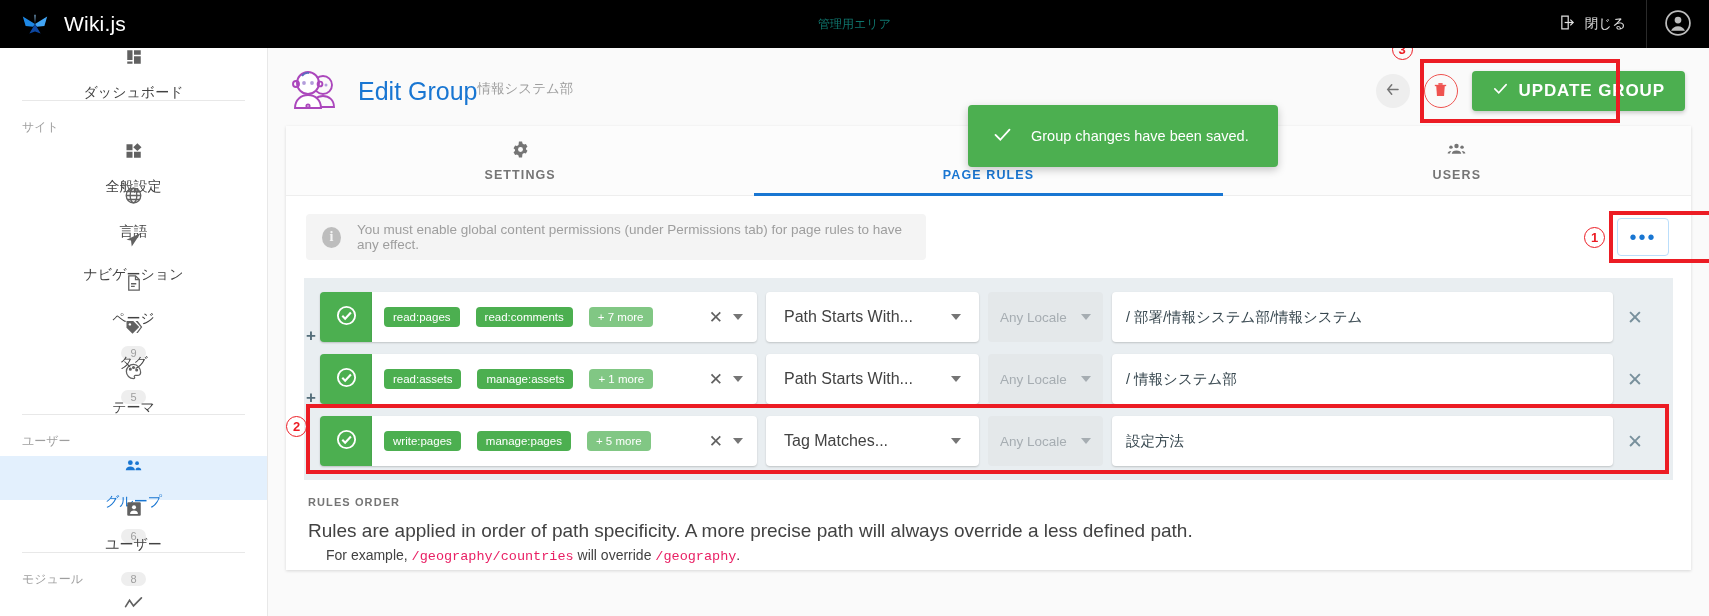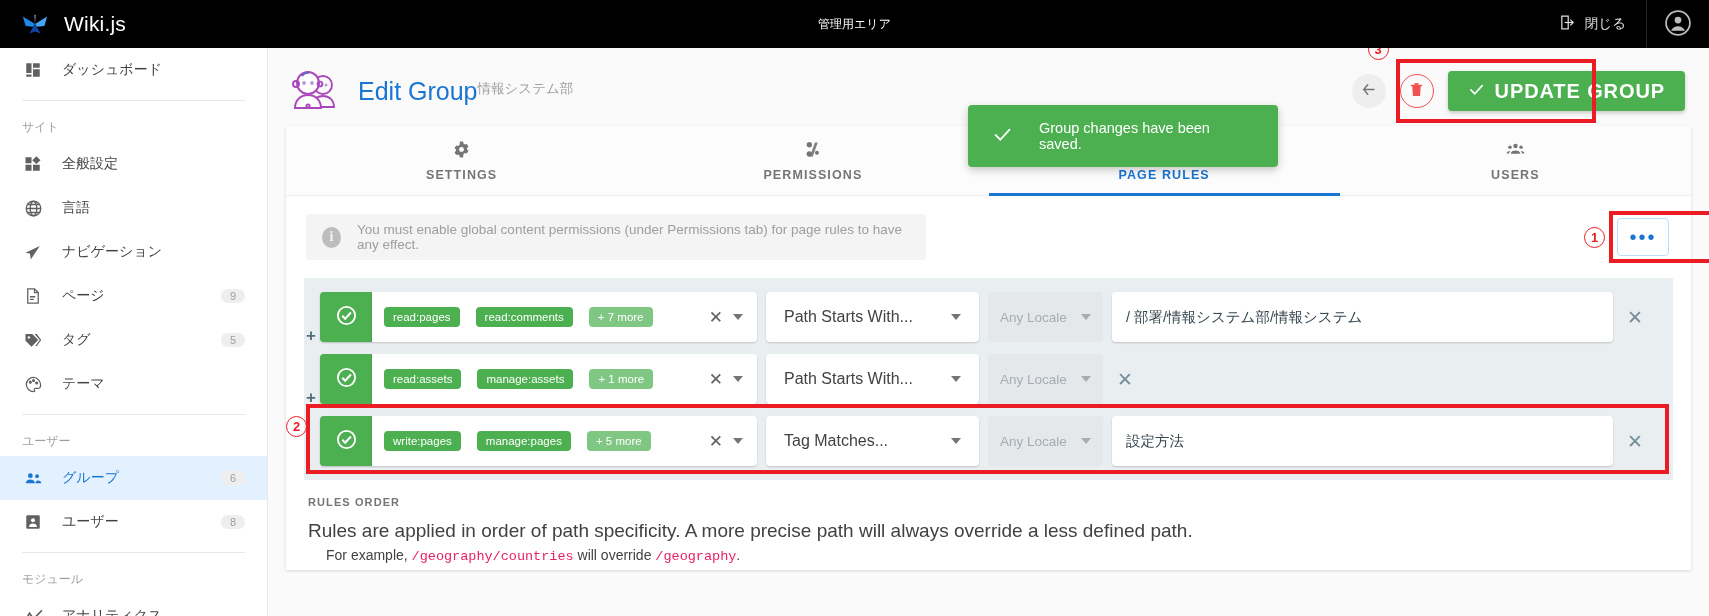--- a/index.html
+++ b/index.html
@@ -17,38 +17,38 @@
   
   .topbar {
     height: 48px; background: #000; color:#fff;
     display:flex; align-items:center; position:relative;
   }
   .brand { display:flex; align-items:center; gap:14px; padding-left:20px; width:268px; }
   .brand-logo { width:30px; height:30px; }
   .brand-name { font-size:21px; font-weight:400; letter-spacing:.2px; color:#fff; }
   .topbar-center {
     position:absolute; left:0; right:0; text-align:center;
-    font-size:12px; color:#ffffff; pointer-events:none;
+    font-size:12px; color:#0f766e; pointer-events:none;
   }
   .topbar-right { margin-left:auto; display:flex; align-items:center; height:100%; }
   .close-btn {
     display:flex; align-items:center; gap:9px; padding:0 20px;
     font-size:13.5px; color:#e0e0e0; height:100%;
     border-right:1px solid #2a2a2a; cursor:pointer;
   }
   .avatar-btn { padding:0 18px; display:flex; align-items:center; cursor:pointer; }
 
   
   .sidebar {
     position:absolute; top:48px; left:0; width:268px; bottom:0;
     background:#fff; border-right:1px solid #e8e8e8; overflow:hidden;
   }
   .nav-item {
-    display:flex; align-items:center; height:44px; padding:0 22px; gap:18px;
-    cursor:pointer; font-size:14px; color:#424242;
+    display:flex; align-items:center; height:44px; padding:0 35px; gap:18px;
+    cursor:pointer; font-size:14px; color:#424242;flex-direction:column;
   }
   .nav-item .ico { width:22px; display:flex; justify-content:center; color:#616161; }
   .nav-item.active { background:#e3f0fd; color:#1976d2; }
   .nav-item.active .ico { color:#1976d2; }
   .nav-label { flex:1; white-space:nowrap; }
   .nav-badge {
     background:#eeeeee; color:#9e9e9e; border-radius:10px;
     font-size:11px; padding:1px 9px; min-width:24px; text-align:center;
   }
   .nav-sep { height:1px; background:#e8e8e8; margin:8px 22px; }
@@ -68,38 +68,38 @@
     width:34px;height:34px;border-radius:50%;background:#eeeeee;
     display:flex;align-items:center;justify-content:center;cursor:pointer;color:#757575;
   }
   .del-btn {
     width:34px;height:34px;border-radius:50%;border:1.6px solid #ef5350;
     display:flex;align-items:center;justify-content:center;cursor:pointer;color:#ef5350;
   }
   .update-btn {
     background:#4caf50;color:#fff;border:none;border-radius:4px;
     height:40px;padding:0 20px;display:flex;align-items:center;gap:10px;
-    font-size:20px;font-weight:700;letter-spacing:.9px;cursor:pointer;
+    font-size:17px;font-weight:700;letter-spacing:.9px;cursor:pointer;
     box-shadow:0 2px 4px rgba(0,0,0,.2);
   }
 
   
   .anno-box { position:absolute; border:4px solid #ec1c24; pointer-events:none; }
   .anno-num {
     position:absolute; width:21px;height:21px;border-radius:50%;
     border:1.8px solid #ec1c24; color:#ec1c24; font-size:13px; font-weight:700;
     display:flex;align-items:center;justify-content:center; background:transparent;
     pointer-events:none; line-height:1;
   }
 
   
   .snackbar {
     position:absolute; left:700px; top:57px; width:310px; height:62px;
     background:#4caf50; color:#fff; border-radius:4px;
-    display:flex; align-items:center; gap:26px; padding:0 24px;
+    display:flex; align-items:center; gap:18px; padding:0 24px;
     box-shadow:0 3px 8px rgba(0,0,0,.22); font-size:14.5px; z-index:40;
   }
 
   
   .card { margin:0 18px; background:#fff; box-shadow:0 1px 3px rgba(0,0,0,.14); }
 
   .tabs { display:flex; height:70px; border-bottom:1px solid #eeeeee; background:#fcfcfc; }
   .tab {
     flex:1; display:flex; flex-direction:column; align-items:center; justify-content:center;
     gap:6px; cursor:pointer; color:#757575; font-size:12.5px; font-weight:700;
@@ -414,31 +414,20 @@
     <div class="tabs">
       <div class="tab">
         <span>
           <svg viewBox="0 0 24 24" width="19" height="19" fill="#757575">
             <path d="M10 2h4l.5 2.4 2 1.2L18.8 5l2 3.4-1.8 1.6v2l1.8 1.6-2 3.4-2.3-.6-2 1.2L14 22h-4l-.5-2.4-2-1.2-2.3.6-2-3.4L5 14v-2L3.2 10.4l2-3.4L7.5 7.6l2-1.2z"></path>
             <circle cx="12" cy="12" r="3.1" fill="#fcfcfc"></circle>
           </svg>
         </span>
         <span>SETTINGS</span>
       </div>
-      <div class="tab">
-        <span>
-          <svg viewBox="0 0 24 24" width="19" height="19" fill="#757575">
-            <circle cx="8" cy="6" r="3.4"></circle>
-              <circle cx="8" cy="17.6" r="3.4"></circle>
-            <path d="M15 3.2 L18.6 3.2 L12.4 20.8 L8.8 20.8 Z" opacity=".92"></path>
-            <circle cx="17.6" cy="16.2" r="2.5"></circle>
-          </svg>
-        </span>
-        <span>PERMISSIONS</span>
-      </div>
       <div class="tab active">
         <span>
           <svg viewBox="0 0 24 24" width="19" height="19" fill="#1976d2">
             <path d="M6 2.5h8l5 5v14H6z"></path>
               <path d="M14 2.5v5h5" fill="#90caf9"></path>
             <rect x="9.6" y="13" width="5.4" height="4.4" rx=".7" fill="#fff"></rect>
             <path d="M10.9 13v-1.4a1.4 1.4 0 0 1 2.8 0V13" fill="none" stroke="#fff" stroke-width="1.2"></path>
           </svg>
         </span>
         <span>PAGE RULES</span>
@@ -529,20 +518,23 @@
           </span>
         </div>
         <div class="match-box">
           <span>Path Starts With...</span>
           <span class="caret box-caret"></span>
         </div>
         <div class="locale-box">
           <span>Any Locale</span>
           <span class="caret box-caret" style="border-top-color:#a6adb2;"></span>
         </div>
+        <div class="path-box">
+          <span>/ 情報システム部</span>
+        </div>
         <div class="row-x">✕</div>
         <div class="plus-handle" style="top:34px;">+</div>
       </div>
 
       <div class="rule-row">
         <div class="deny-toggle">
           <span>
             <svg viewBox="0 0 24 24" width="23" height="23" fill="none" stroke="#fff" stroke-width="1.9">
               <circle cx="12" cy="12" r="9"></circle>
                 <path d="M7.6 12.3 L10.6 15.4 L16.6 8.8" stroke-width="2.2" fill="none"></path>

